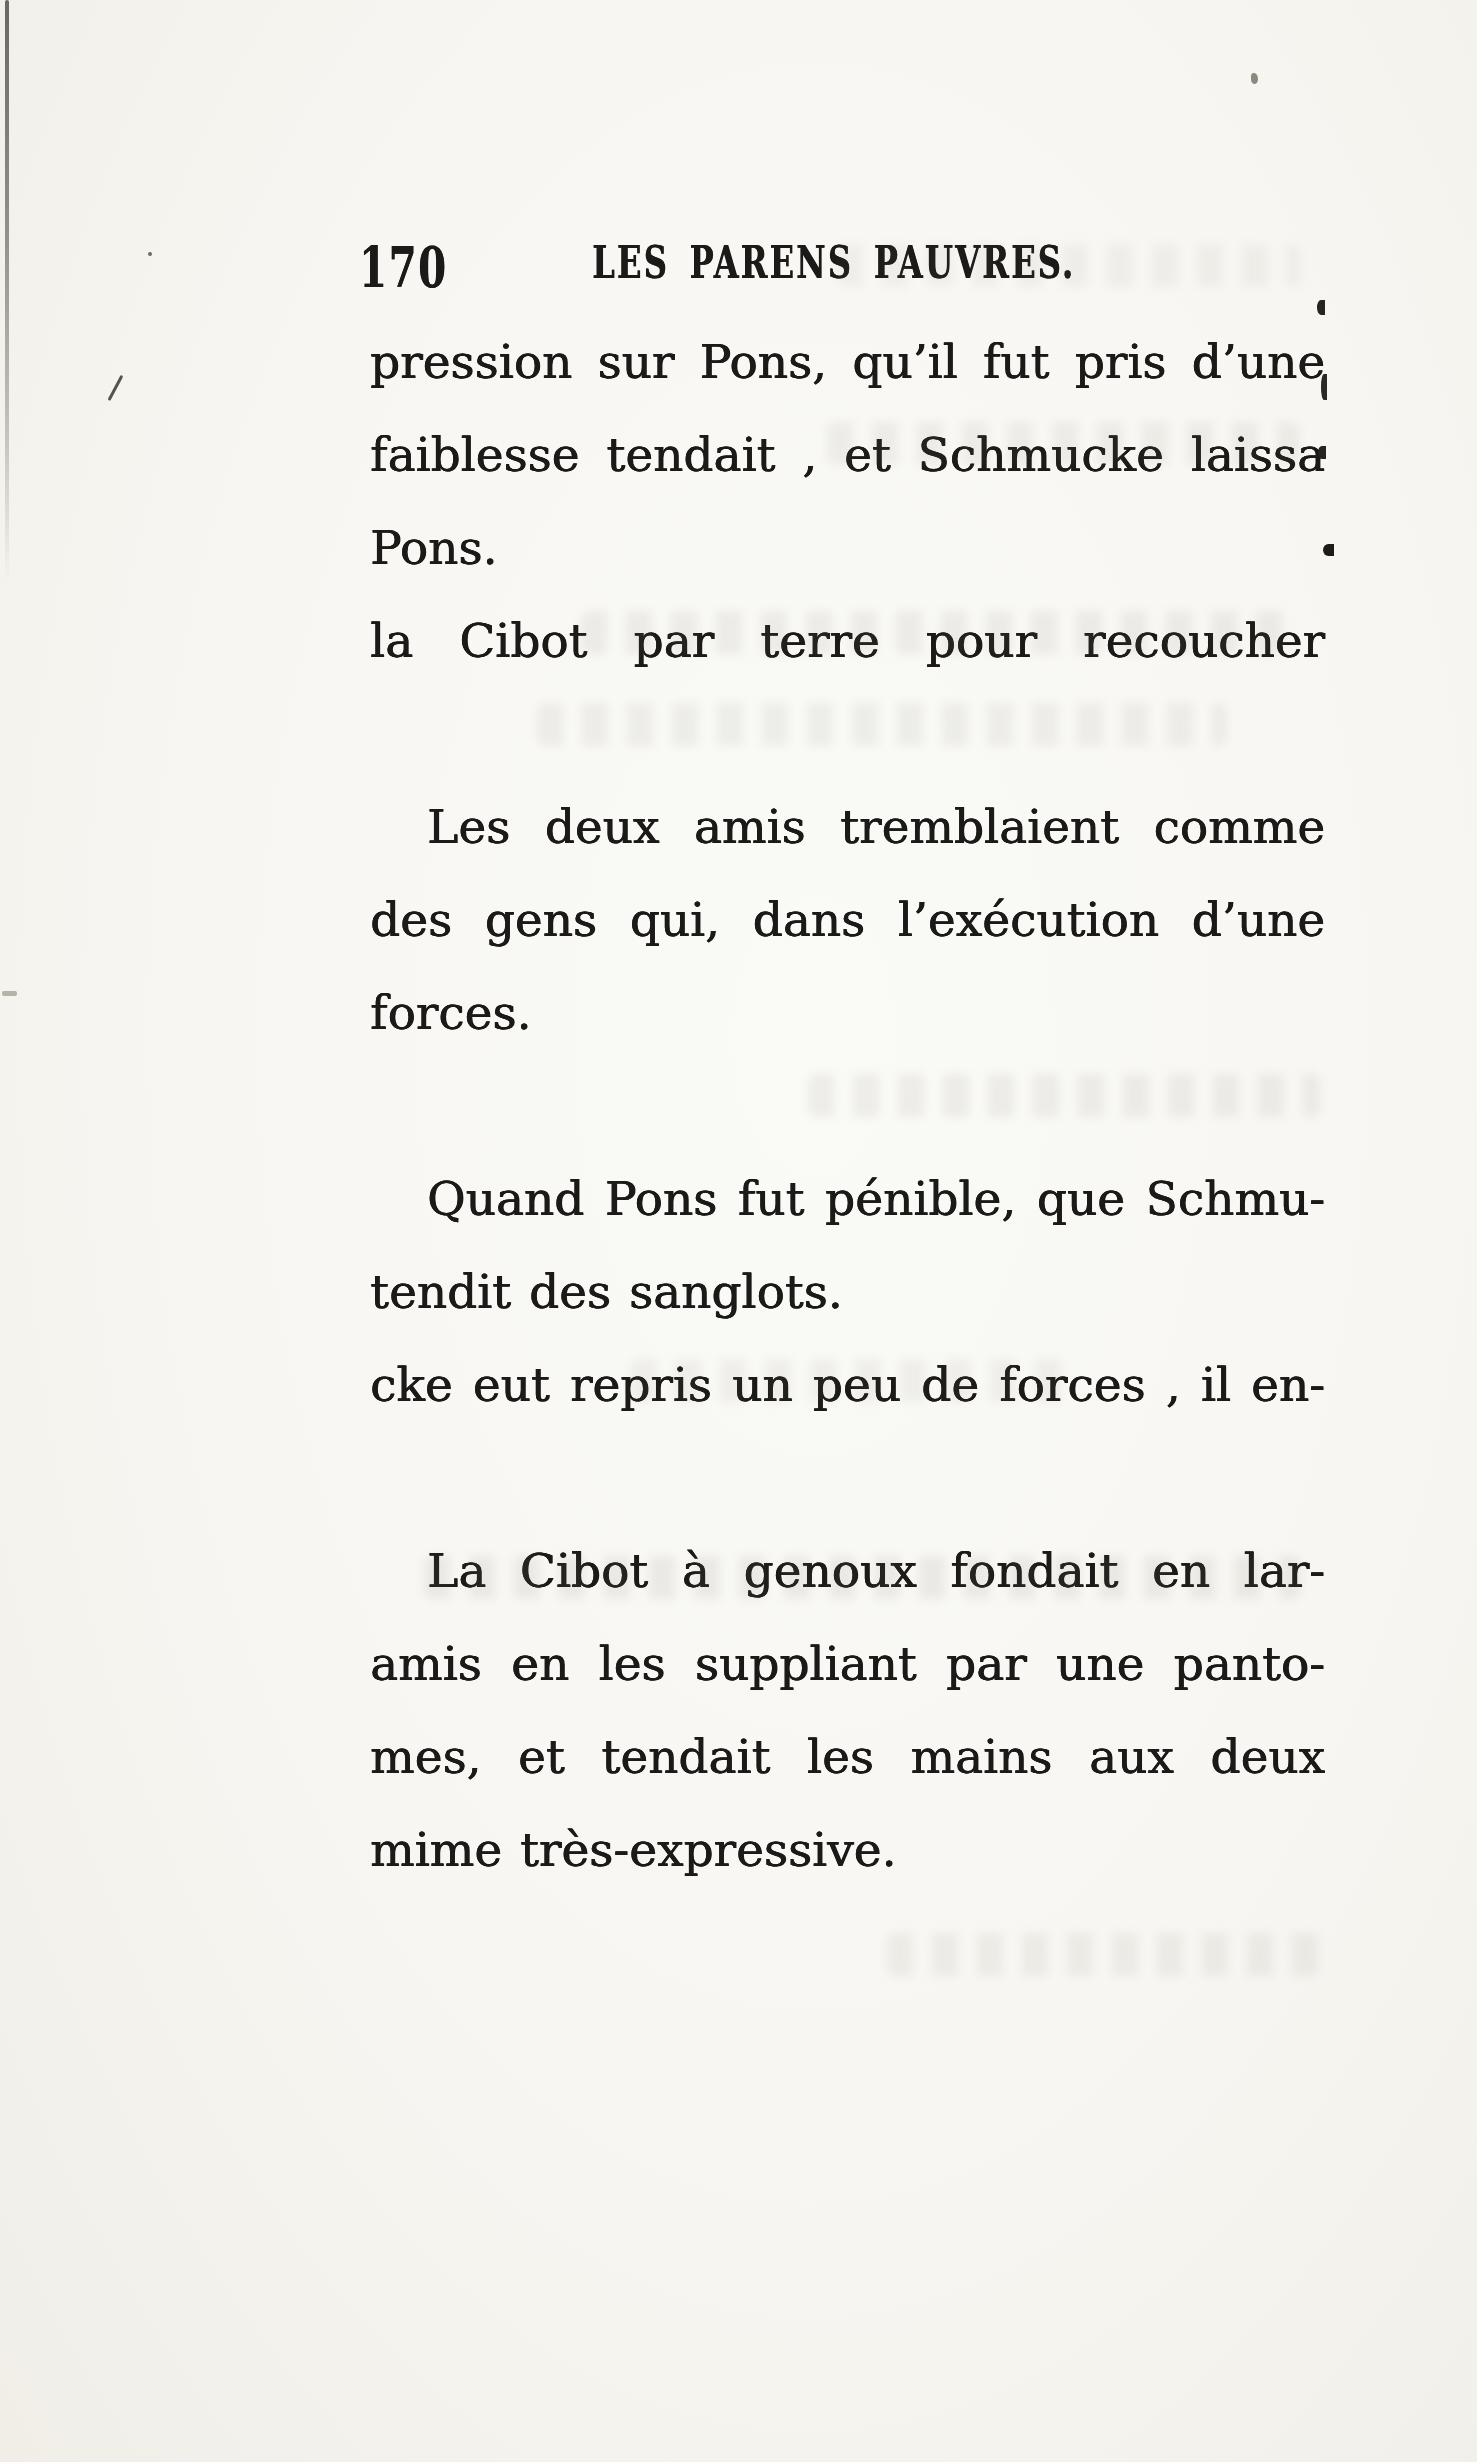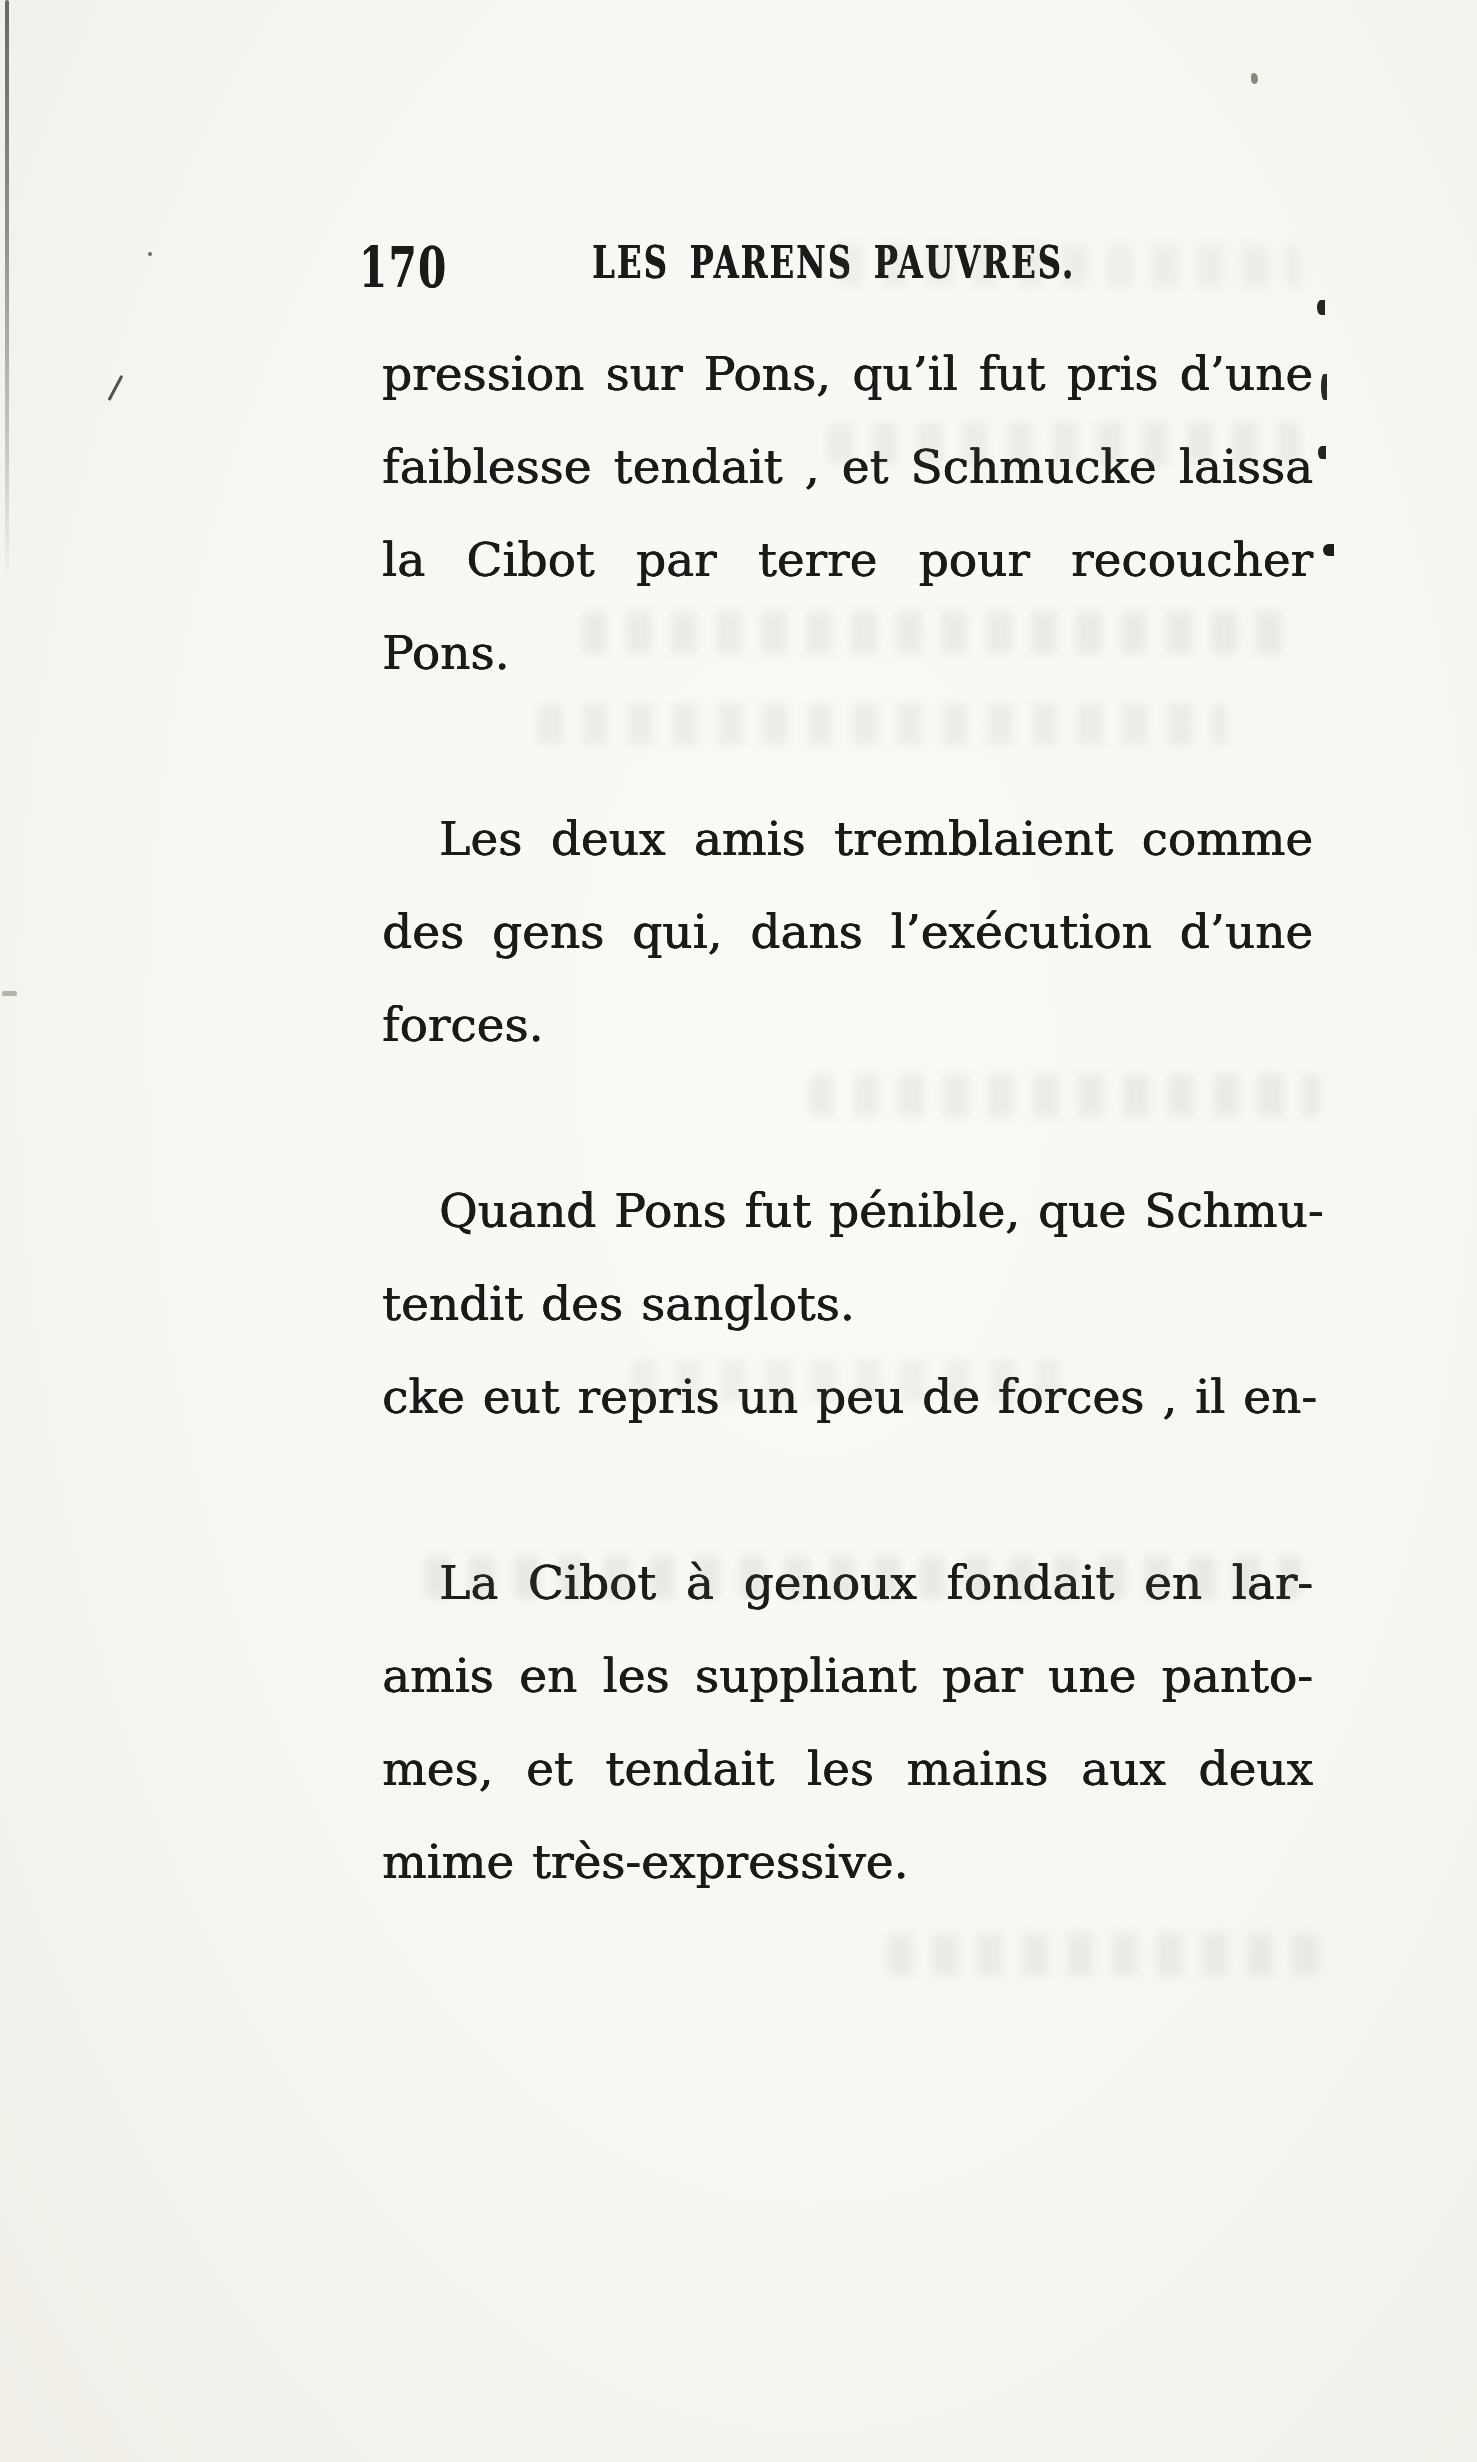--- a/index.html
+++ b/index.html
@@ -36,21 +36,21 @@
     font-size: 44px; font-weight: bold; line-height: 1;
     letter-spacing: 3px; word-spacing: 9.9px;
     transform: scaleX(0.73); transform-origin: left top;
     text-shadow: 0.6px 0 0 currentColor;
   }
 
   
   .textblock {
     position: absolute; left: 370px; top: 315px; width: 955px;
   }
-  .para { margin: 12px; }
+  .para { margin: 0; }
   .para + .para { margin-top: 93px; }
   .line {
     display: block;
     height: 93px; line-height: 93px;
     font-size: 47px;
     word-spacing: 3px;
     text-align: justify; text-align-last: justify;
     white-space: nowrap;
     text-shadow: 0.6px 0 0 currentColor, 0 0.4px 0 currentColor;
   }
@@ -94,22 +94,22 @@
   <div class="edge-line"></div>
 
   <span class="pagenum">170</span>
   <span class="running-title">LES PARENS PAUVRES.</span>
 
   <main class="textblock">
 
     <p class="para">
       <span class="line">pression sur Pons, qu’il fut pris d’une</span>
       <span class="line">faiblesse tendait , et Schmucke laissa</span>
+      <span class="line last">Pons.</span>
       <span class="line">la Cibot par terre pour recoucher</span>
-      <span class="line last">Pons.</span>
     </p>
 
     <p class="para">
       <span class="line indent">Les deux amis tremblaient comme</span>
       <span class="line">des gens qui, dans l’exécution d’une</span>
       <span class="line last">forces.</span>
     </p>
 
     <p class="para">
       <span class="line indent">Quand Pons fut pénible, que Schmu-</span>

